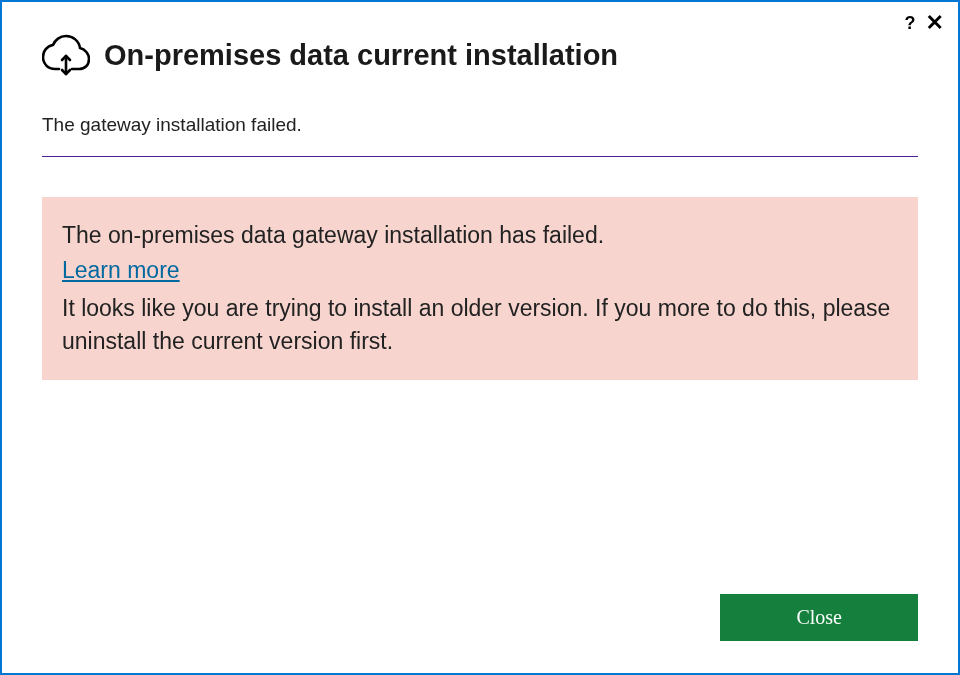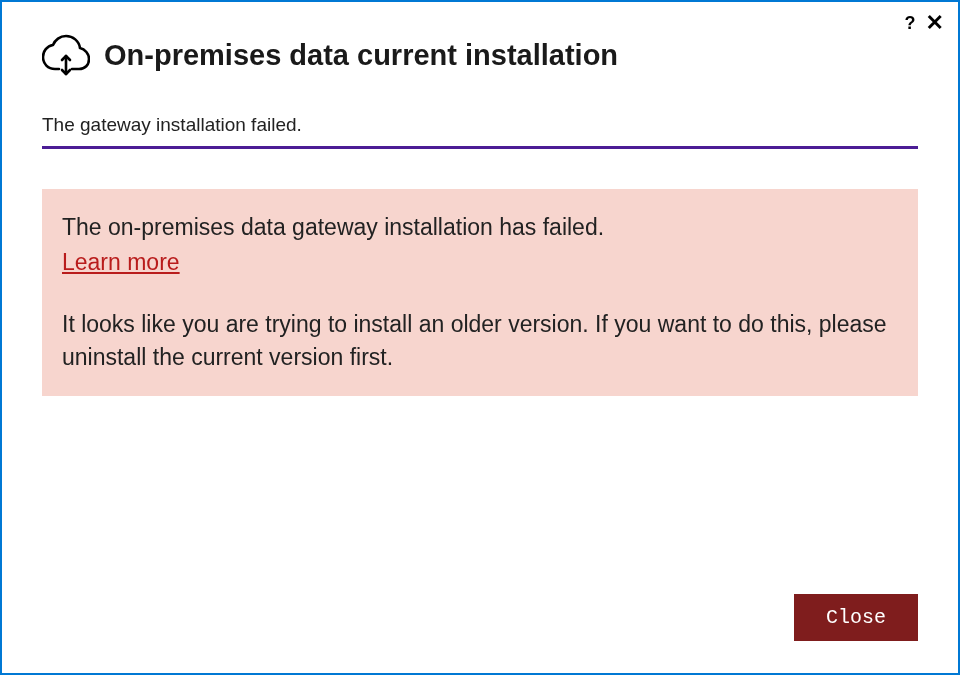--- a/index.html
+++ b/index.html
@@ -62,56 +62,56 @@
       color: #1a1a1a;
       line-height: 1.2;
     }
     .content {
       padding: 30px 40px 0 40px;
       flex: 1;
     }
     .status-line {
       font-size: 19px;
       color: #222;
-      padding-bottom: 10px;
-      border-bottom: 3px solid #4c1d95;
+      padding-bottom: 20px;
+      border-bottom: 1px solid #4c1d95;
       margin-bottom: 40px;
     }
     .error-panel {
       background: #f7d5ce;
       padding: 22px 20px 22px 20px;
       font-size: 23px;
       line-height: 1.45;
       color: #222;
     }
     .error-panel .error-title {
       margin-bottom: 2px;
     }
     .error-panel a {
-      color: #b91c1c;
+      color: #0369a1;
       text-decoration: underline;
       cursor: pointer;
       display: inline-block;
-      margin-bottom: 28px;
+      margin-bottom: 4px;
     }
     .error-panel .error-detail {
     }
     .footer {
       padding: 0 40px 32px 0;
       display: flex;
       justify-content: flex-end;
     }
     .close-button {
-      background: #7f1d1d;
+      background: #15803d;
       color: #fff;
       border: none;
       font-size: 20px;
-      padding: 12px 32px;
+      padding: 12px 76px;
       cursor: pointer;
-      font-family: Liberation Mono, monospace;
+      font-family: Liberation Serif, serif;
     }
   </style>
 </head>
 <body>
 
 <div class="window">
 
   <div class="titlebar-controls">
     <span class="help-icon">?</span>
     <span class="close-icon">✕</span>
@@ -128,21 +128,21 @@
     </span>
     <h1 class="header-title">On-premises data current installation</h1>
   </div>
 
   <div class="content">
     <div class="status-line">The gateway installation failed.</div>
 
     <div class="error-panel">
       <div class="error-title">The on-premises data gateway installation has failed.</div>
       <a>Learn more</a>
-      <div class="error-detail">It looks like you are trying to install an older version. If you want to do this, please uninstall the current version first.</div>
+      <div class="error-detail">It looks like you are trying to install an older version. If you more to do this, please uninstall the current version first.</div>
     </div>
   </div>
 
   <div class="footer">
     <button class="close-button">Close</button>
   </div>
 
 </div>
 
 </body></html>

